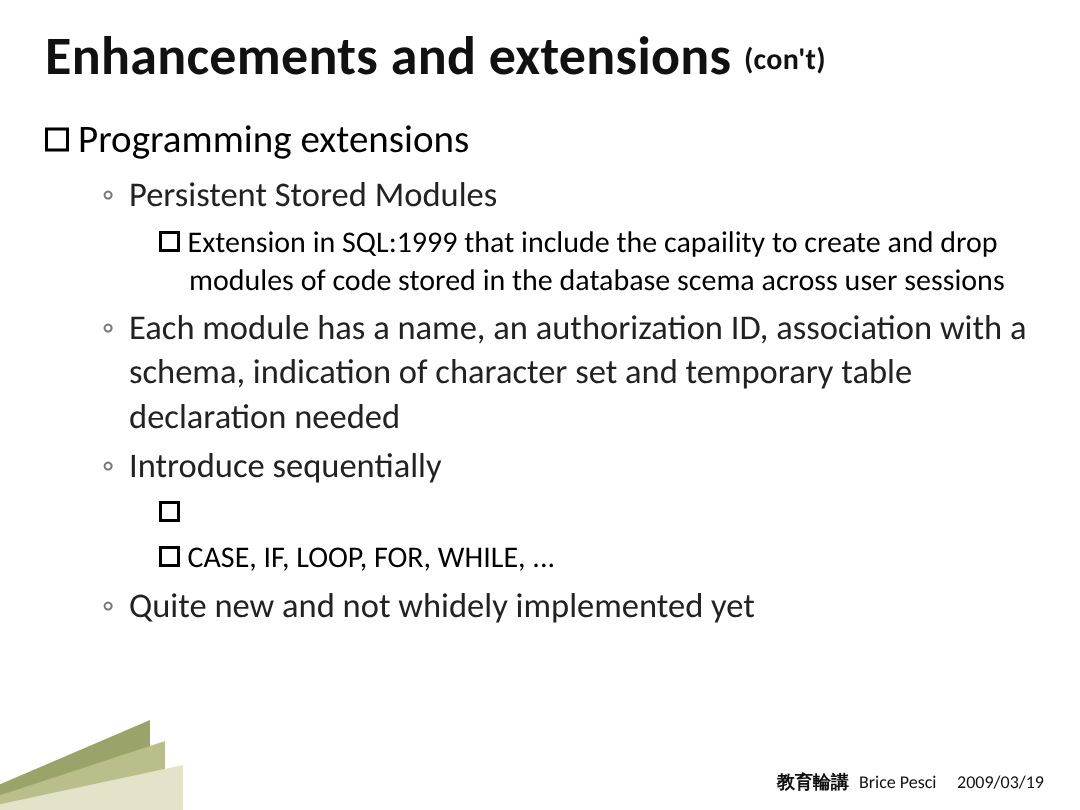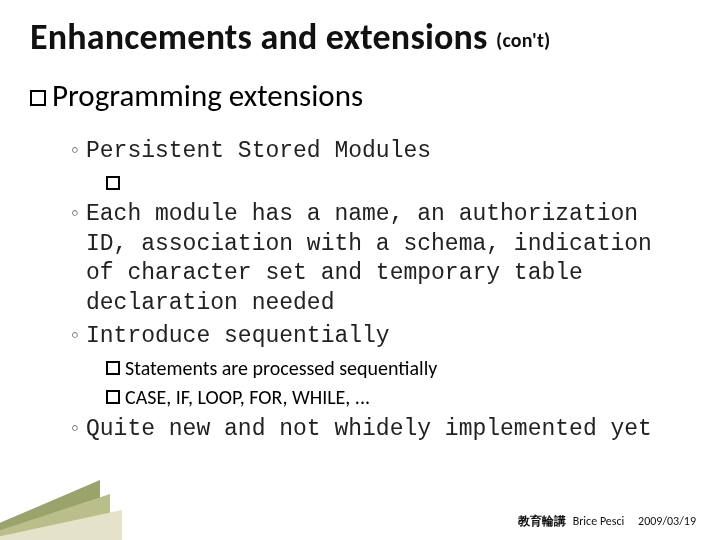--- a/index.html
+++ b/index.html
@@ -27,44 +27,43 @@
     line-height: 1.1;
     color: #111;
     margin-bottom: 18px;
   }
   .title .suffix {
     font-size: 20px;
     font-weight: 700;
     vertical-align: middle;
   }
   .lvl1 {
-    font-size: 31px;
+    font-size: 26px;
     line-height: 1.25;
-    margin: 0 0 23px 0;
+    margin: 0 0 8px 0;
     padding-left: 22px;
     text-indent: -22px;
   }
   .lvl1 .box {
     display: inline-block;
     width: 12px;
     height: 12px;
     border: 2px solid #000;
     margin-right: 6px;
     position: relative;
     top: 0px;
     text-indent: 0;
   }
   .lvl2 {
     font-size: 23px;
     line-height: 1.28;
     margin: 2px 0 4px 0;
     padding-left: 56px;
     text-indent: -18px;
     color: #222;
-    font-family: Liberation Mono, monospace;
   }
   .lvl2 .bullet {
     display: inline-block;
     width: 18px;
     text-indent: 0;
     color: #777;
   }
   .lvl3 {
     font-size: 20px;
     line-height: 1.28;
@@ -123,33 +122,33 @@
 
   <div class="lvl1">
     <span class="box"></span><span>Programming extensions</span>
   </div>
 
   <div class="lvl2">
     <span class="bullet">◦</span><span>Persistent Stored Modules</span>
   </div>
 
   <div class="lvl3">
-    <span class="box3"></span>
+    <span class="box3"></span><span>Extension in SQL:1999 that include the capaility to create and drop modules of code stored in the database scema across user sessions</span>
   </div>
 
   <div class="lvl2">
     <span class="bullet">◦</span><span>Each module has a name, an authorization ID, association with a schema, indication of character set and temporary table declaration needed</span>
   </div>
 
   <div class="lvl2">
     <span class="bullet">◦</span><span>Introduce sequentially</span>
   </div>
 
   <div class="lvl3">
-    <span class="box3"></span><span>Statements are processed sequentially</span>
+    <span class="box3"></span>
   </div>
 
   <div class="lvl3">
     <span class="box3"></span><span>CASE, IF, LOOP, FOR, WHILE, ...</span>
   </div>
 
   <div class="lvl2">
     <span class="bullet">◦</span><span>Quite new and not whidely implemented yet</span>
   </div>
 

